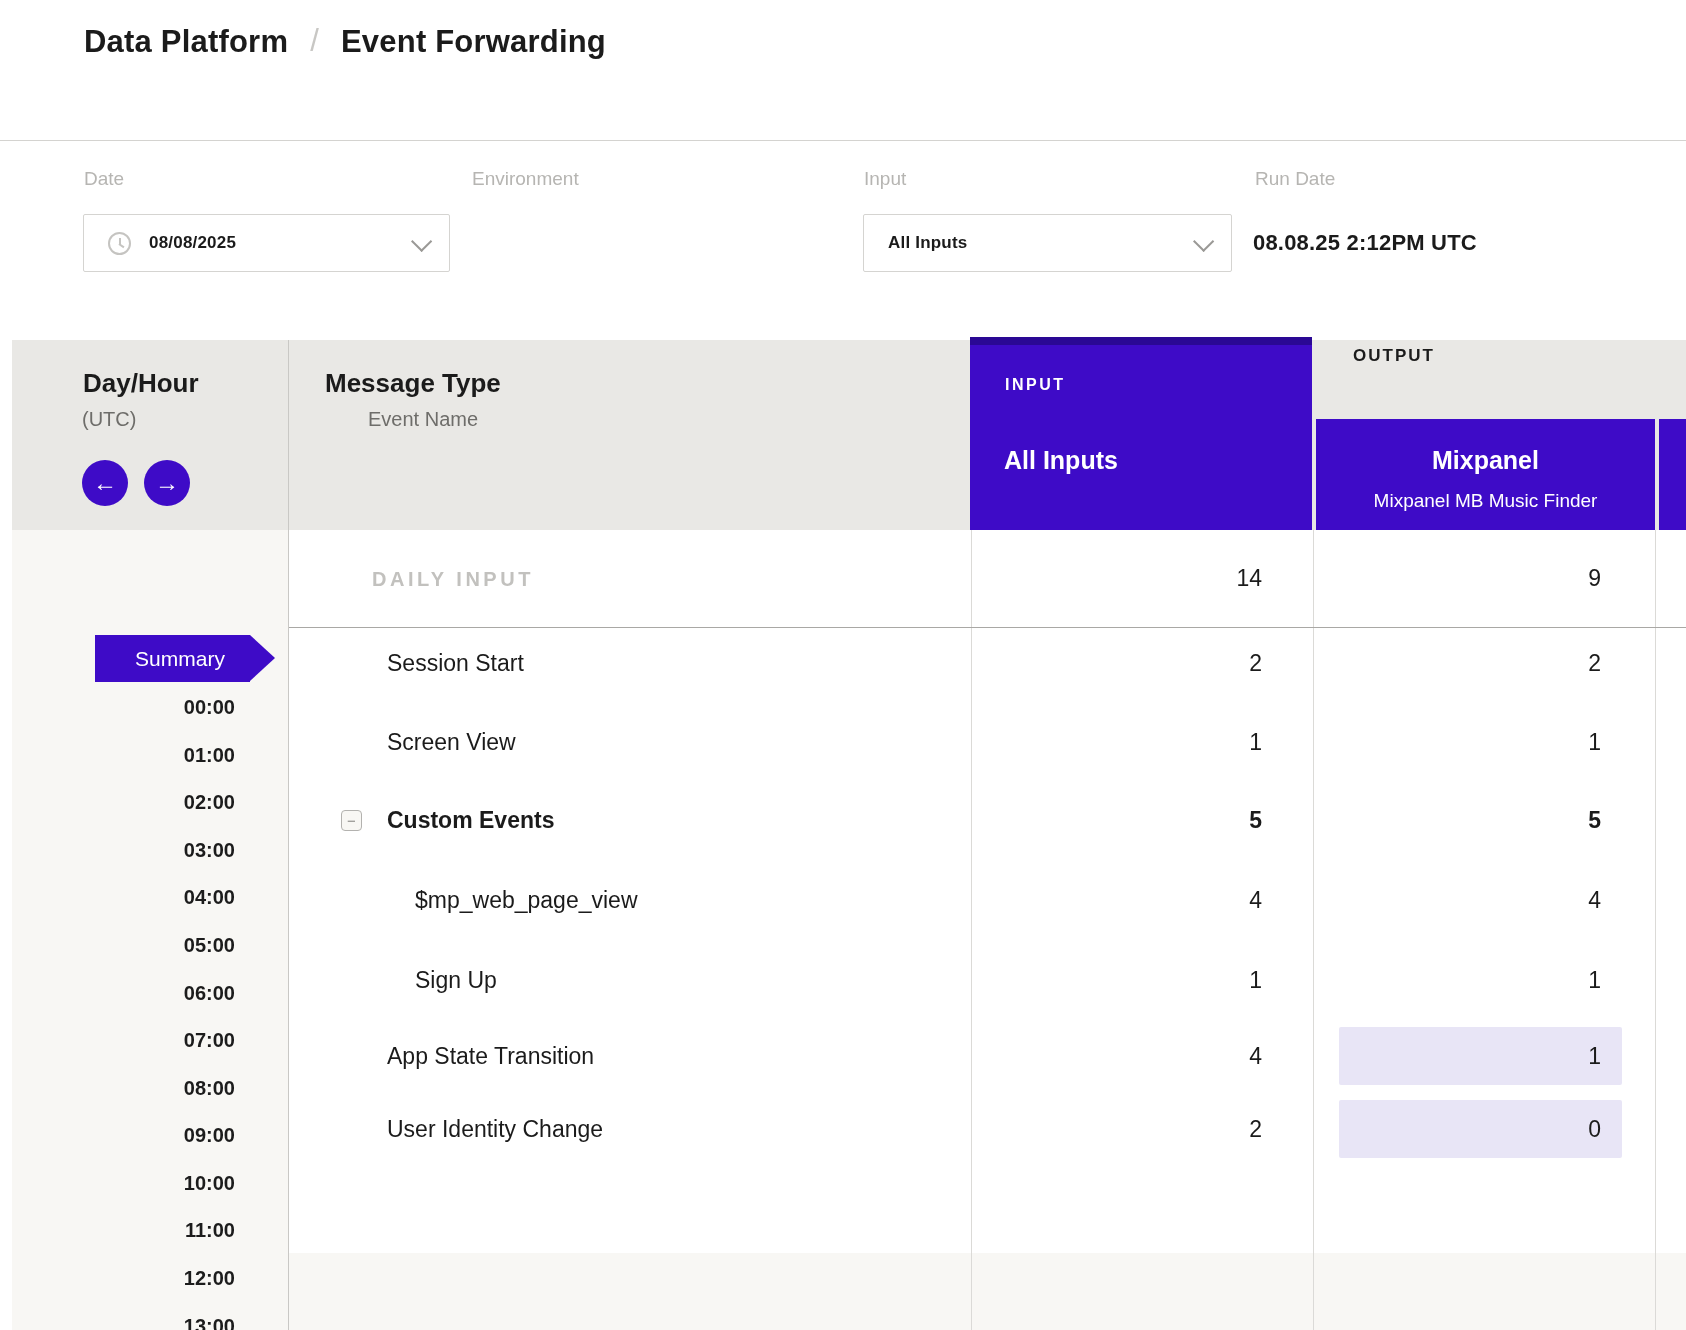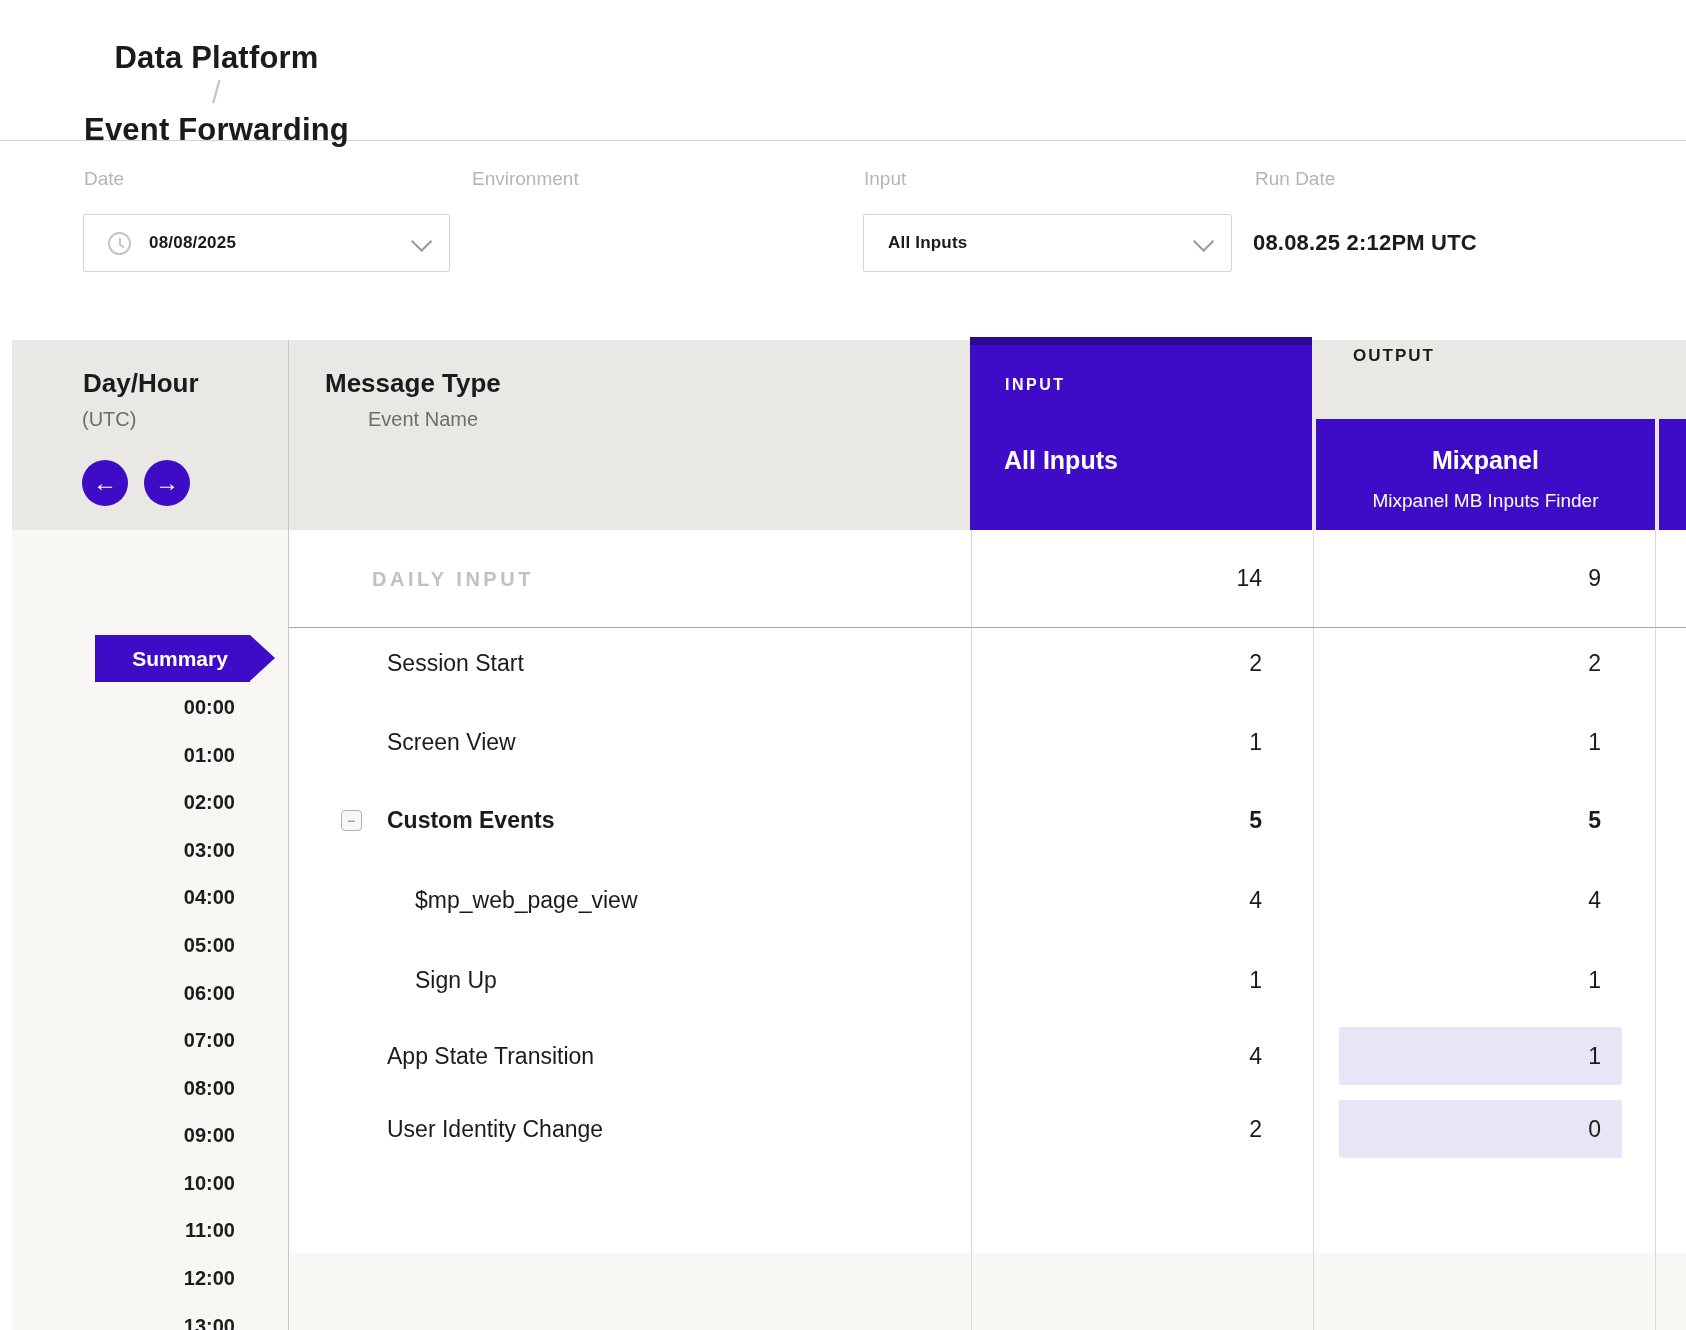--- a/index.html
+++ b/index.html
@@ -16,21 +16,21 @@
     --line-dark:#A9A8A5;
     --box-border:#D5D4D1;
   }
   *{margin:0;padding:0;box-sizing:border-box;}
   html,body{background:#fff;}
   body{font-family:"Liberation Sans", sans-serif;color:var(--ink);}
   .page{position:relative;width:1686px;height:1330px;background:#fff;overflow:hidden;}
 
   
   .topbar{position:absolute;left:0;top:0;width:1686px;height:141px;background:#fff;border-bottom:1px solid #D4D3D0;}
-  .breadcrumb{position:absolute;left:84px;top:40px;display:flex;align-items:center;font-size:31px;font-weight:700;letter-spacing:.2px;flex-direction:column;}
+  .breadcrumb{position:absolute;left:84px;top:24px;display:flex;align-items:center;font-size:31px;font-weight:700;letter-spacing:.2px;}
   .crumb-sep{color:#C8C7C4;font-weight:400;margin:0 22px;font-size:31px;transform:translateY(-1px);}
 
   
   .filter-label{position:absolute;top:168px;font-size:19px;color:var(--faint);line-height:22px;}
   .filter-box{position:absolute;top:214px;height:58px;background:#fff;border:1px solid var(--box-border);border-radius:2px;display:flex;align-items:center;padding:0 22px 0 24px;}
   .filter-box .value{font-size:17px;font-weight:700;letter-spacing:.2px;}
   .chevron{width:15px;height:15px;border-right:2.5px solid #9A9996;border-bottom:2.5px solid #9A9996;transform:rotate(45deg) translateY(-3px);margin-left:auto;flex:0 0 auto;}
   .clock{position:relative;width:23px;height:23px;border:2px solid #C5C4C1;border-radius:50%;margin-right:18px;flex:0 0 auto;}
   .clock::before{content:"";position:absolute;left:9px;top:4px;width:2px;height:7px;background:#C5C4C1;}
   .clock::after{content:"";position:absolute;left:9px;top:9px;width:6px;height:2px;background:#C5C4C1;transform-origin:left center;transform:rotate(35deg);}
@@ -67,21 +67,21 @@
   .num.out{left:1451px;}
   .num.bold{font-weight:700;}
 
   .row-label{position:absolute;left:387px;font-size:23px;line-height:30px;text-align:right;}
   .row-label.nested{left:415px;}
   .row-label.bold{font-weight:700;}
   .collapse-box{position:absolute;left:341px;top:810px;width:21px;height:21px;border:1px solid #B3B2AF;border-radius:4px;color:#8A8987;font-size:15px;line-height:19px;text-align:center;background:var(--sidebar);cursor:pointer;}
   .hl-cell{position:absolute;left:1339px;width:283px;height:58px;background:var(--highlight);border-radius:2px;}
 
   
-  .summary-badge{position:absolute;left:95px;top:635px;width:155px;height:47px;background:var(--accent);color:#fff;display:flex;align-items:center;justify-content:center;padding-left:15px;font-size:21px;font-weight:700;cursor:pointer;}
+  .summary-badge{position:absolute;left:95px;top:635px;width:155px;height:47px;background:var(--accent);color:#fff;display:flex;align-items:center;justify-content:center;padding-left:15px;font-size:21px;font-weight:400;cursor:pointer;}
   .summary-badge::after{content:"";position:absolute;left:155px;top:0;border-top:23.5px solid transparent;border-bottom:23.5px solid transparent;border-left:25px solid var(--accent);}
   .hour{position:absolute;left:75px;width:160px;text-align:right;font-size:20px;font-weight:700;line-height:24px;color:#1C1C1C;cursor:pointer;}
 </style>
 </head>
 <body>
 
 <div class="page">
 
   <div class="topbar">
     <div class="breadcrumb">
@@ -122,21 +122,21 @@
   <span class="msgtype-sub">Event Name</span>
 
   <div class="input-strip"></div>
   <div class="input-block">
     <span class="group-label">INPUT</span>
     <span class="col-title">All Inputs</span>
   </div>
   <span class="output-label">OUTPUT</span>
   <div class="mixpanel-block">
     <span class="col-title">Mixpanel</span>
-    <span class="col-sub">Mixpanel MB Inputs Finder</span>
+    <span class="col-sub">Mixpanel MB Music Finder</span>
   </div>
   <div class="extra-block"></div>
 
   <div class="sidebar"></div>
   <div class="body-white"></div>
   <div class="footer"></div>
   <div class="vline main" style="left:288px"></div>
   <div class="vline" style="left:971px"></div>
   <div class="vline" style="left:1313px"></div>
   <div class="vline" style="left:1655px"></div>

